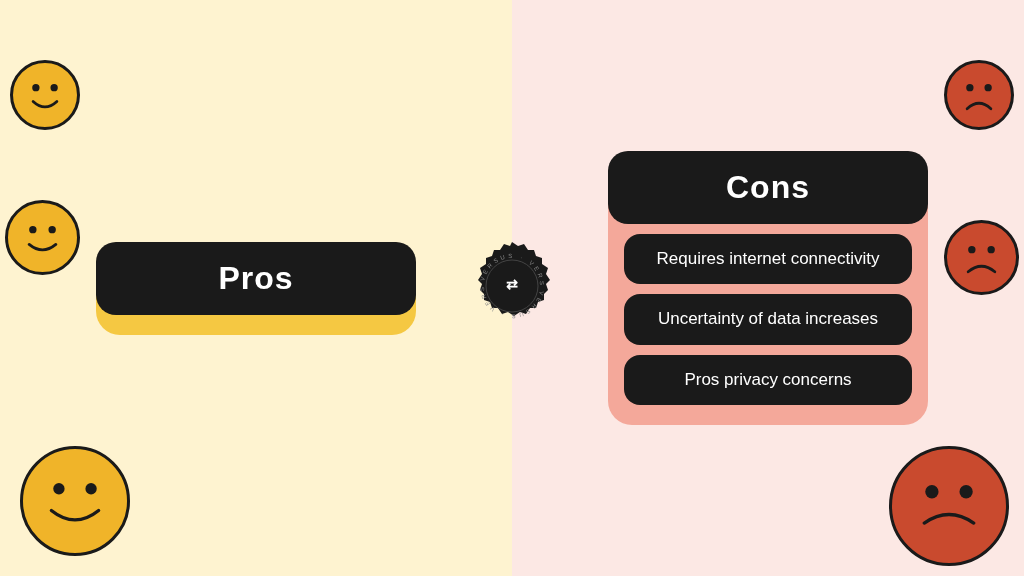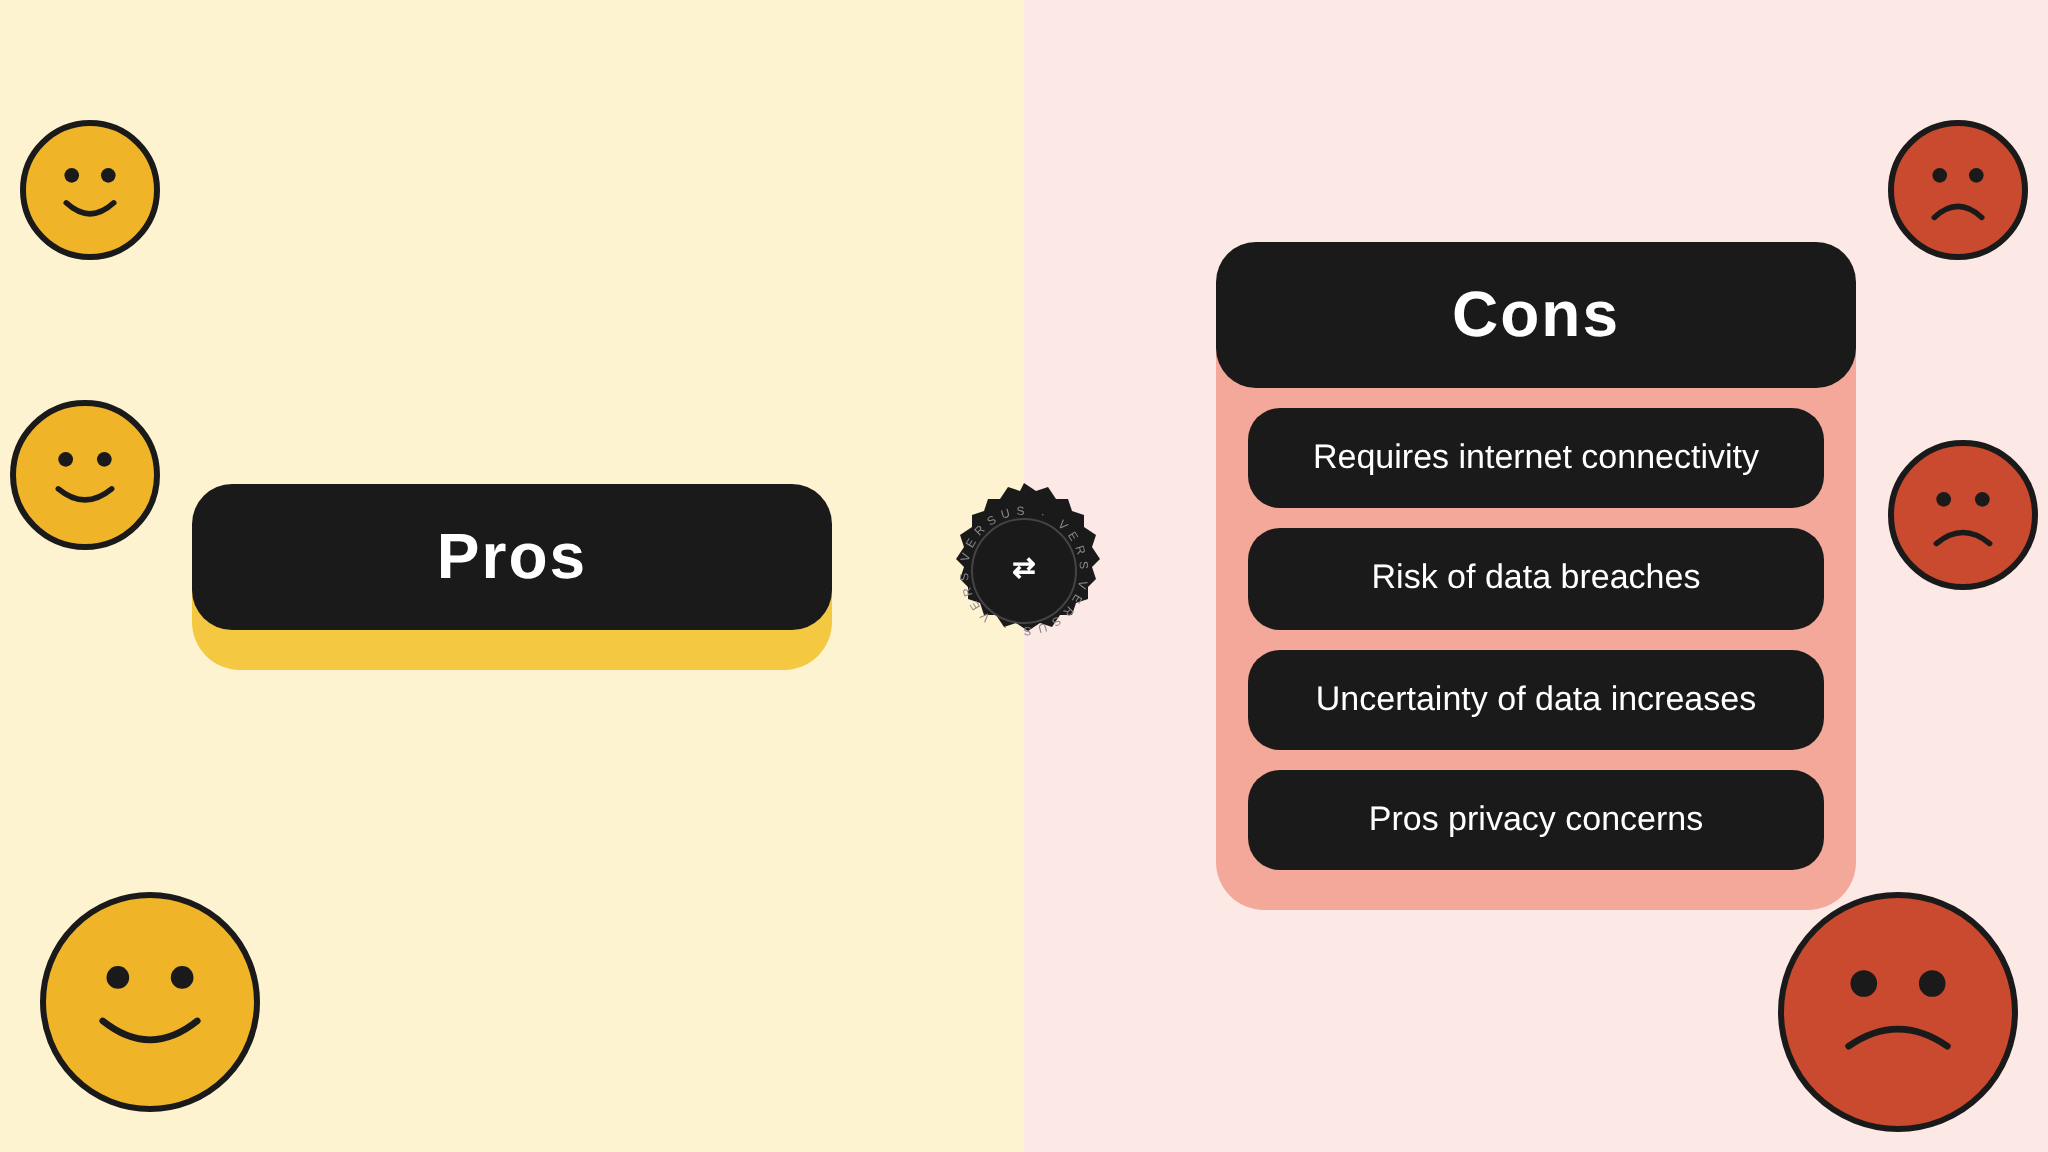--- a/index.html
+++ b/index.html
@@ -225,21 +225,20 @@
 </div>
 
 <div class="right-panel">
 
   <div class="card card-cons">
     <div class="card-header">
       <h2>Cons</h2>
     </div>
     <div class="card-items">
       <div class="card-item">Requires internet connectivity</div>
-      <div class="card-item">Risk of data breaches</div>
       <div class="card-item">Uncertainty of data increases</div>
       <div class="card-item">Pros privacy concerns</div>
     </div>
   </div>
 
   <div class="sad-medium-top">
     <svg class="face-svg" viewBox="0 0 70 70" xmlns="http://www.w3.org/2000/svg">
       <circle cx="25" cy="27" r="4" fill="#1a1a1a"></circle>
       <circle cx="45" cy="27" r="4" fill="#1a1a1a"></circle>
       <path d="M22 50 Q35 38 48 50" stroke="#1a1a1a" stroke-width="3" fill="none" stroke-linecap="round"></path>

